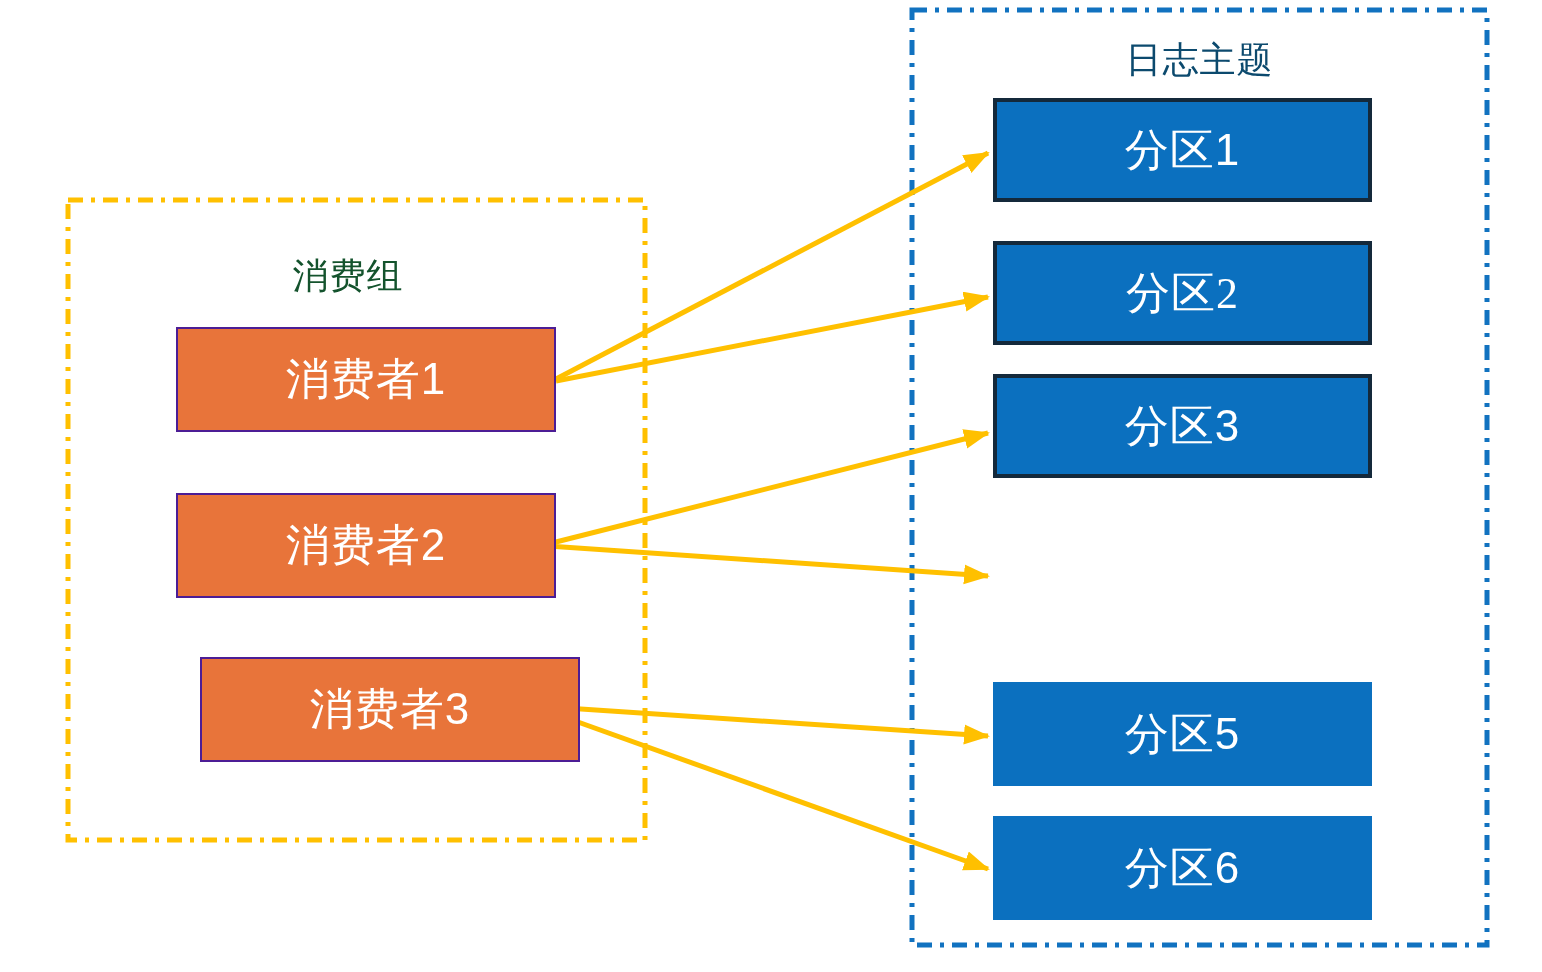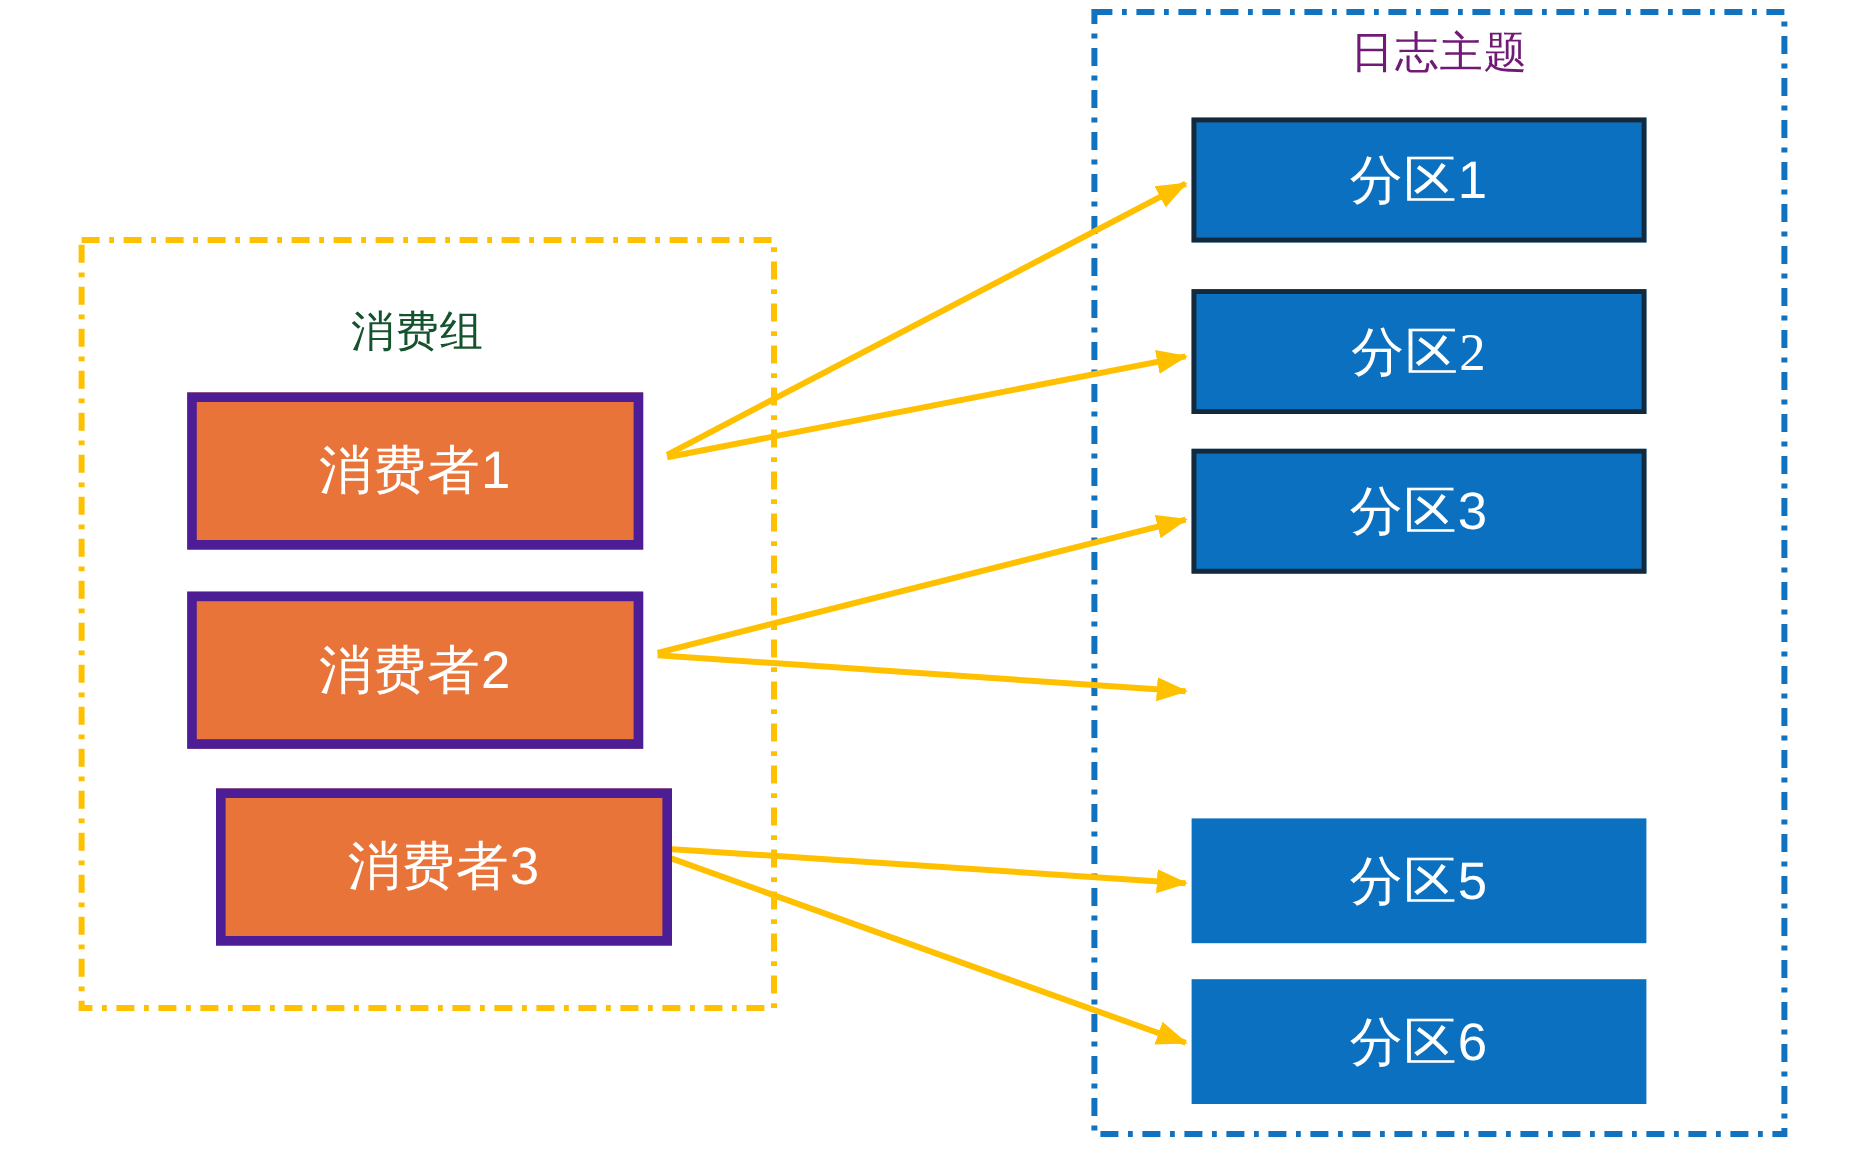--- a/index.html
+++ b/index.html
@@ -28,25 +28,25 @@
     display: flex;
     align-items: center;
     justify-content: center;
     box-sizing: border-box;
     z-index: 2;
     color: #ffffff;
     font-size: 44px;
     letter-spacing: 1px;
   }
   .consumer-node {
-    left: 156px;
+    left: 176px;
     width: 380px;
-    height: 131px;
+    height: 105px;
     background: #E8743A;
-    border: 8px solid #4c1d95;
+    border: 2px solid #4c1d95;
   }
   .c1 { top: 327px; }
   .c2 { top: 493px; }
   .c3 { top: 657px; margin-left: 24px; }
   .partition-node {
     left: 993px;
     width: 379px;
     height: 104px;
     background: #0B70BF;
   }
@@ -65,23 +65,23 @@
     letter-spacing: 1px;
   }
   .consumer-group-title {
     left: 68px;
     top: 252px;
     width: 560px;
     color: #14532d;
   }
   .log-topic-title {
     left: 912px;
-    top: 20px;
+    top: 36px;
     width: 575px;
-    color: #701a75;
+    color: #0c4a6e;
   }
 </style>
 </head>
 <body>
 
 <div class="canvas">
 
   <svg class="overlay" viewBox="0 0 1542 972" xmlns="http://www.w3.org/2000/svg">
     <defs>
       <marker id="arrowhead" markerUnits="userSpaceOnUse" markerWidth="28" markerHeight="22" refX="24" refY="10" orient="auto">

